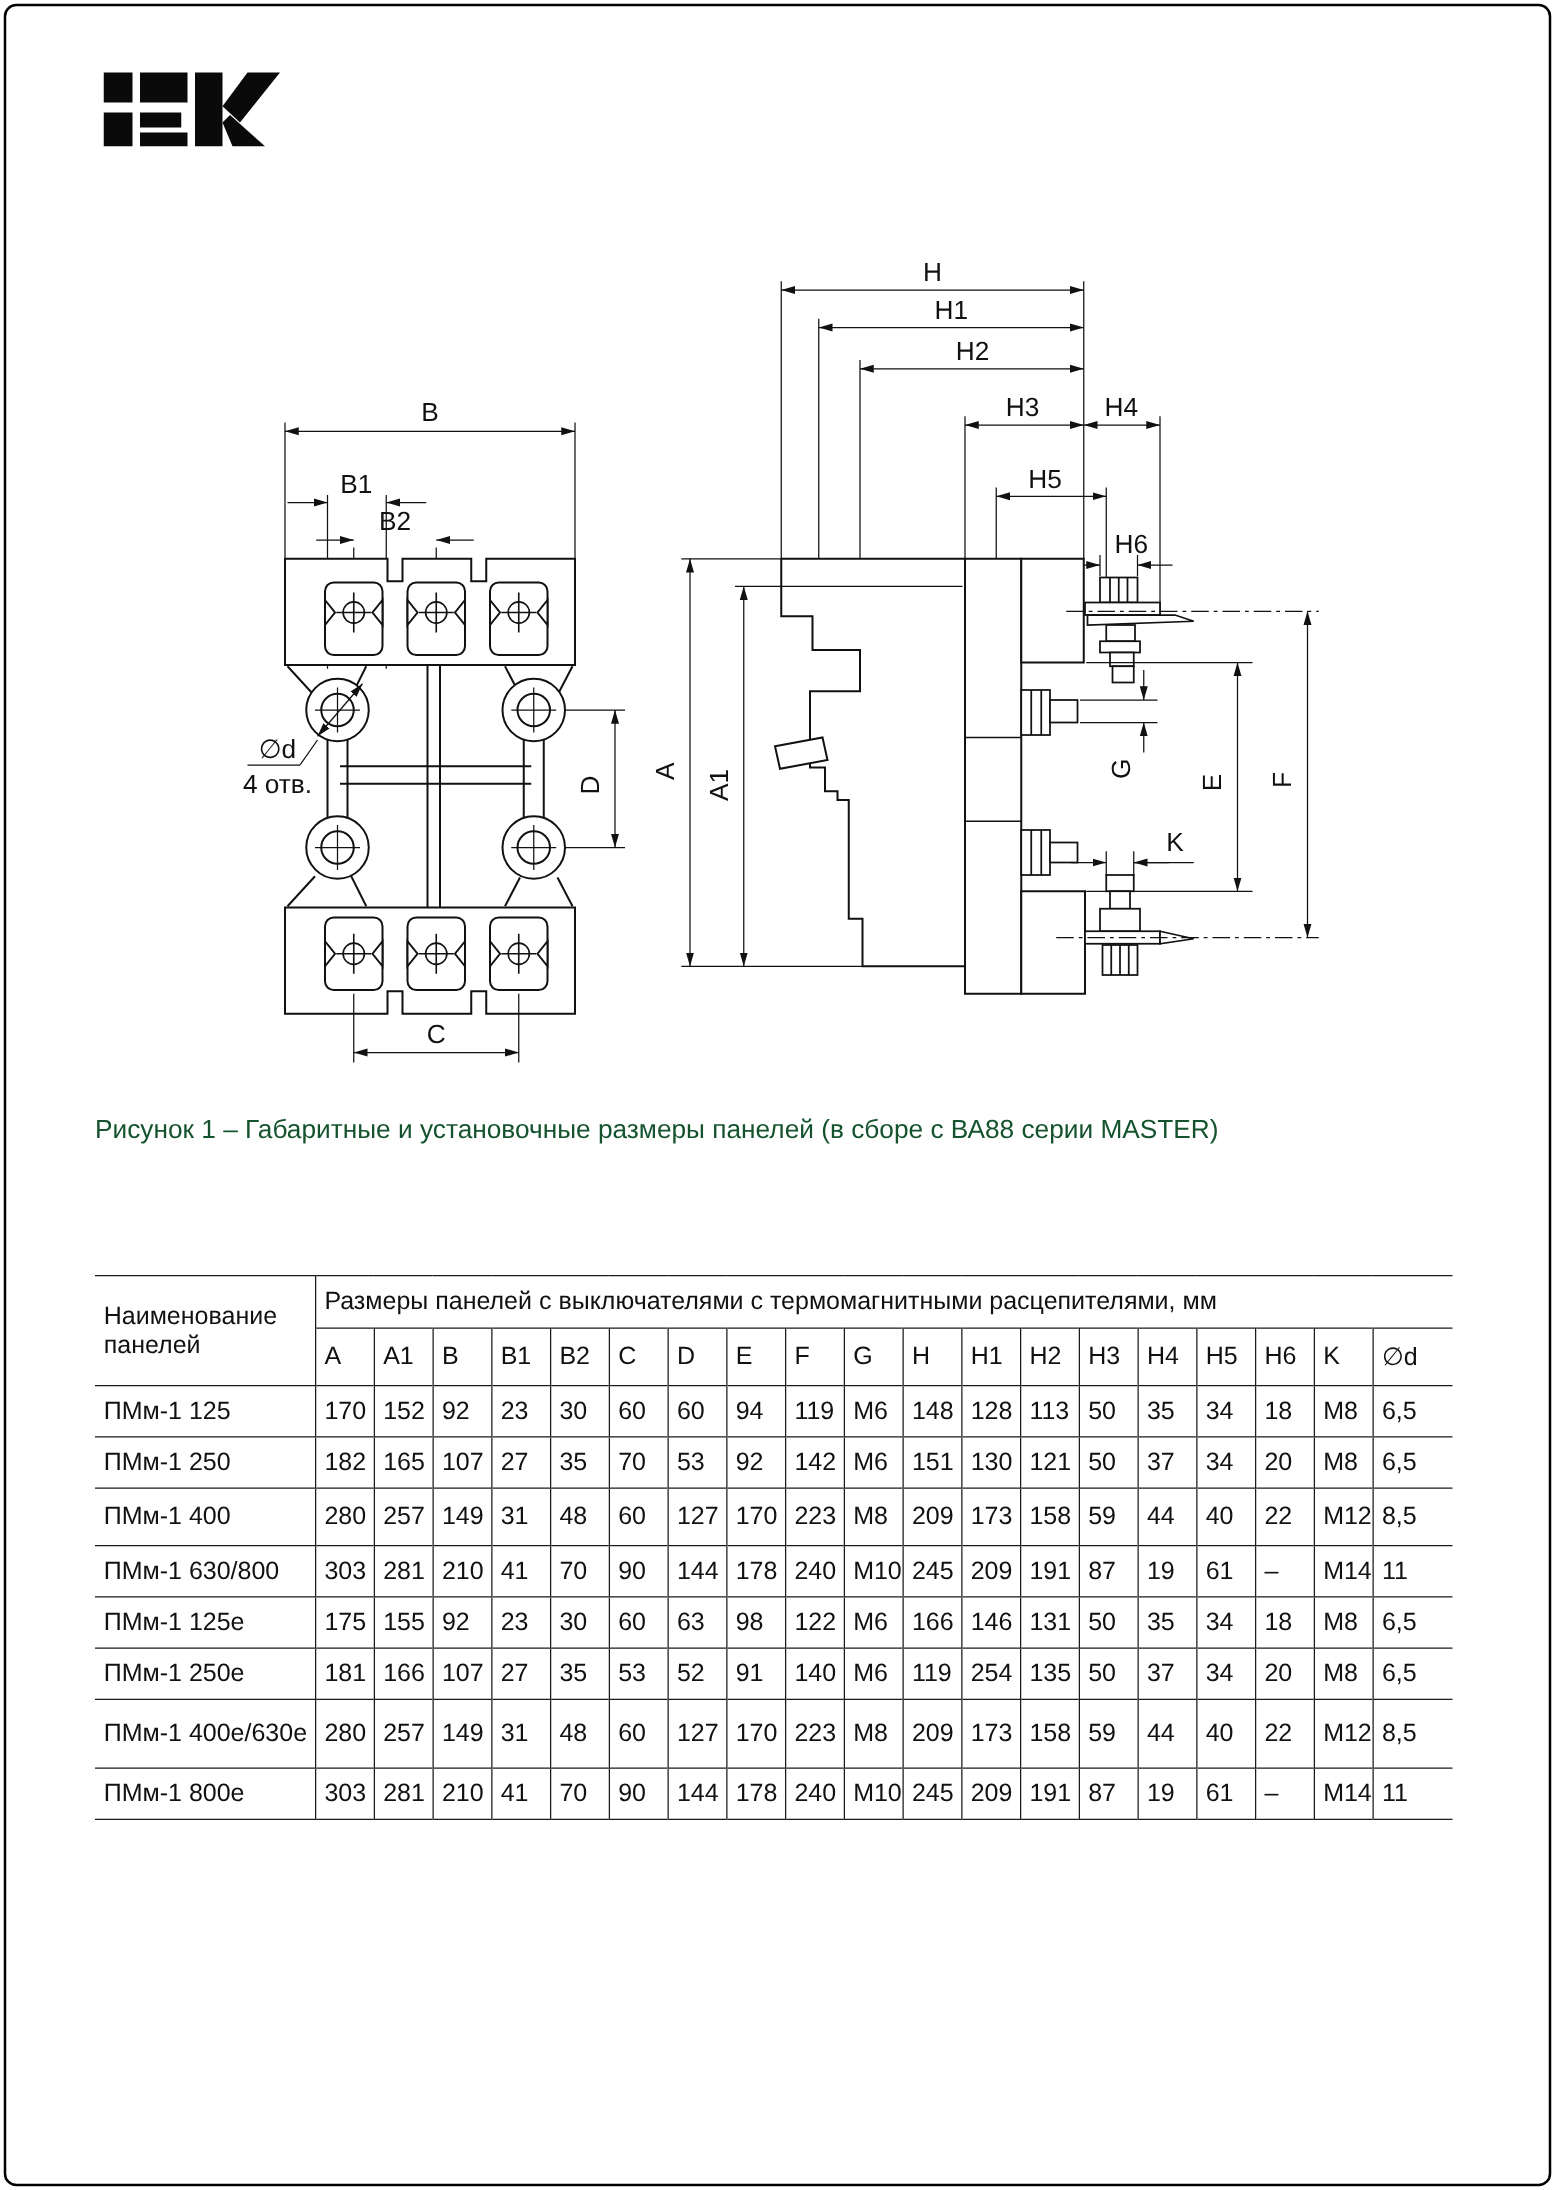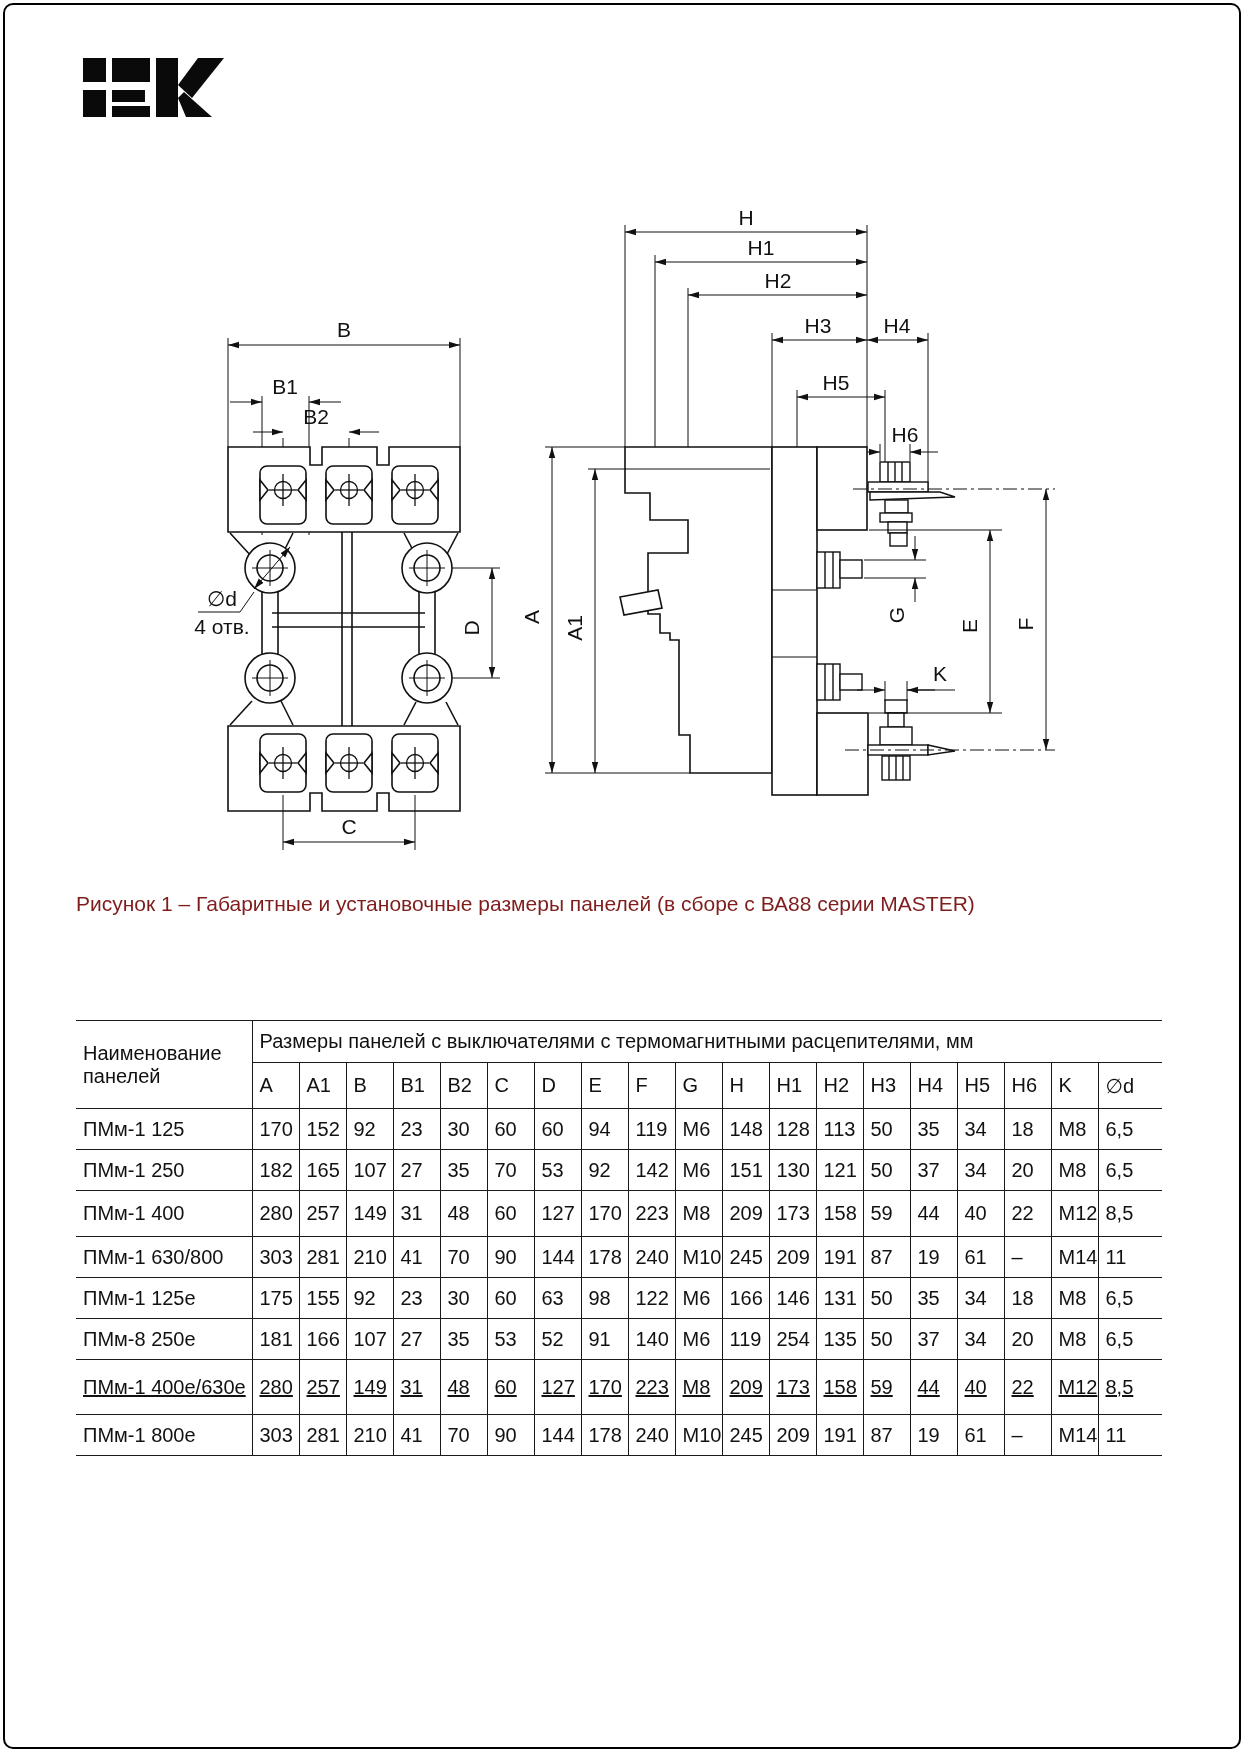--- a/index.html
+++ b/index.html
@@ -2,21 +2,21 @@
 <html><head>
 <meta charset="utf-8">
 <style>
   html,body { margin:0; padding:0; }
   body {
     width:1244px; height:1752px; background:#fff; position:relative;
     font-family:"Liberation Sans", sans-serif; color:#111;
   }
   .page-border { position:absolute; inset:3px; border:2px solid #000; border-radius:10px; }
   #figure-svg { position:absolute; left:0; top:0; }
-  .caption { position:absolute; left:76px; top:892px; font-size:21px; color:#7f1d1d; }
+  .caption { position:absolute; left:76px; top:892px; font-size:21px; color:#14532d; }
   .dim-table {
     position:absolute; left:76px; top:1020px; width:1086px;
     border-collapse:collapse; table-layout:fixed; font-size:20px; color:#111;
     border-top:1.5px solid #1a1a1a; border-bottom:1.5px solid #1a1a1a;
   }
   .dim-table th, .dim-table td {
     font-weight:400; text-align:left; padding:0 2px 0 7px; vertical-align:middle;
     overflow:hidden; white-space:nowrap;
   }
   .dim-table tr { border-bottom:1.5px solid #1a1a1a; }
@@ -461,42 +461,42 @@
         <td class="vline">146</td>
         <td class="vline">131</td>
         <td class="vline">50</td>
         <td class="vline">35</td>
         <td class="vline">34</td>
         <td class="vline">18</td>
         <td class="vline">М8</td>
         <td class="vline">6,5</td>
       </tr>
       <tr style="height: 41px;">
-        <td class="name">ПМм-8 250е</td>
+        <td class="name">ПМм-1 250е</td>
         <td class="vline">181</td>
         <td class="vline">166</td>
         <td class="vline">107</td>
         <td class="vline">27</td>
         <td class="vline">35</td>
         <td class="vline">53</td>
         <td class="vline">52</td>
         <td class="vline">91</td>
         <td class="vline">140</td>
         <td class="vline">М6</td>
         <td class="vline">119</td>
         <td class="vline">254</td>
         <td class="vline">135</td>
         <td class="vline">50</td>
         <td class="vline">37</td>
         <td class="vline">34</td>
         <td class="vline">20</td>
         <td class="vline">М8</td>
         <td class="vline">6,5</td>
       </tr>
-      <tr style="height: 55px; text-decoration: underline;">
+      <tr style="height: 55px;">
         <td class="name">ПМм-1 400е/630е</td>
         <td class="vline">280</td>
         <td class="vline">257</td>
         <td class="vline">149</td>
         <td class="vline">31</td>
         <td class="vline">48</td>
         <td class="vline">60</td>
         <td class="vline">127</td>
         <td class="vline">170</td>
         <td class="vline">223</td>

